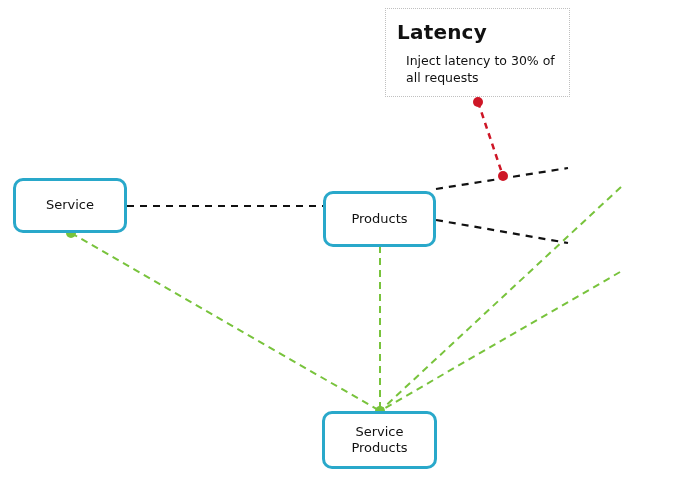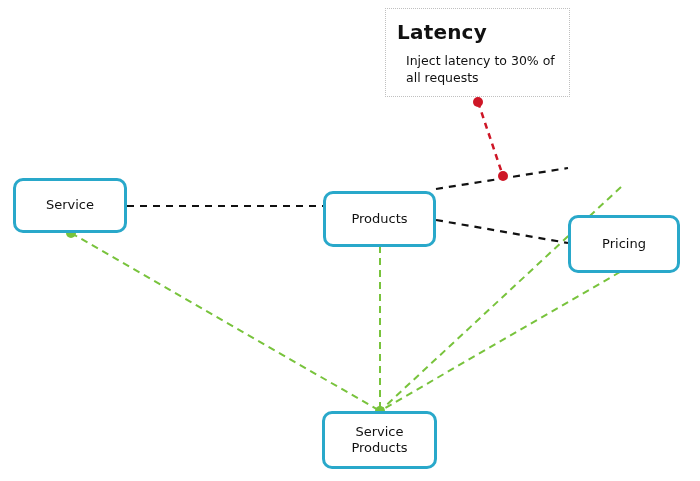--- a/index.html
+++ b/index.html
@@ -118,21 +118,18 @@
 
   <div class="node node-gateway">
     <span class="node-label">Service</span>
   </div>
 
   <div class="node node-products">
     <span class="node-label">Products</span>
   </div>
 
 
-  <div class="node node-pricing">
-    <span class="node-label">Pricing</span>
-  </div>
 
   <div class="node node-sd">
     <span class="node-label">Service Products</span>
   </div>
 
 </div>
 
 </body></html>

